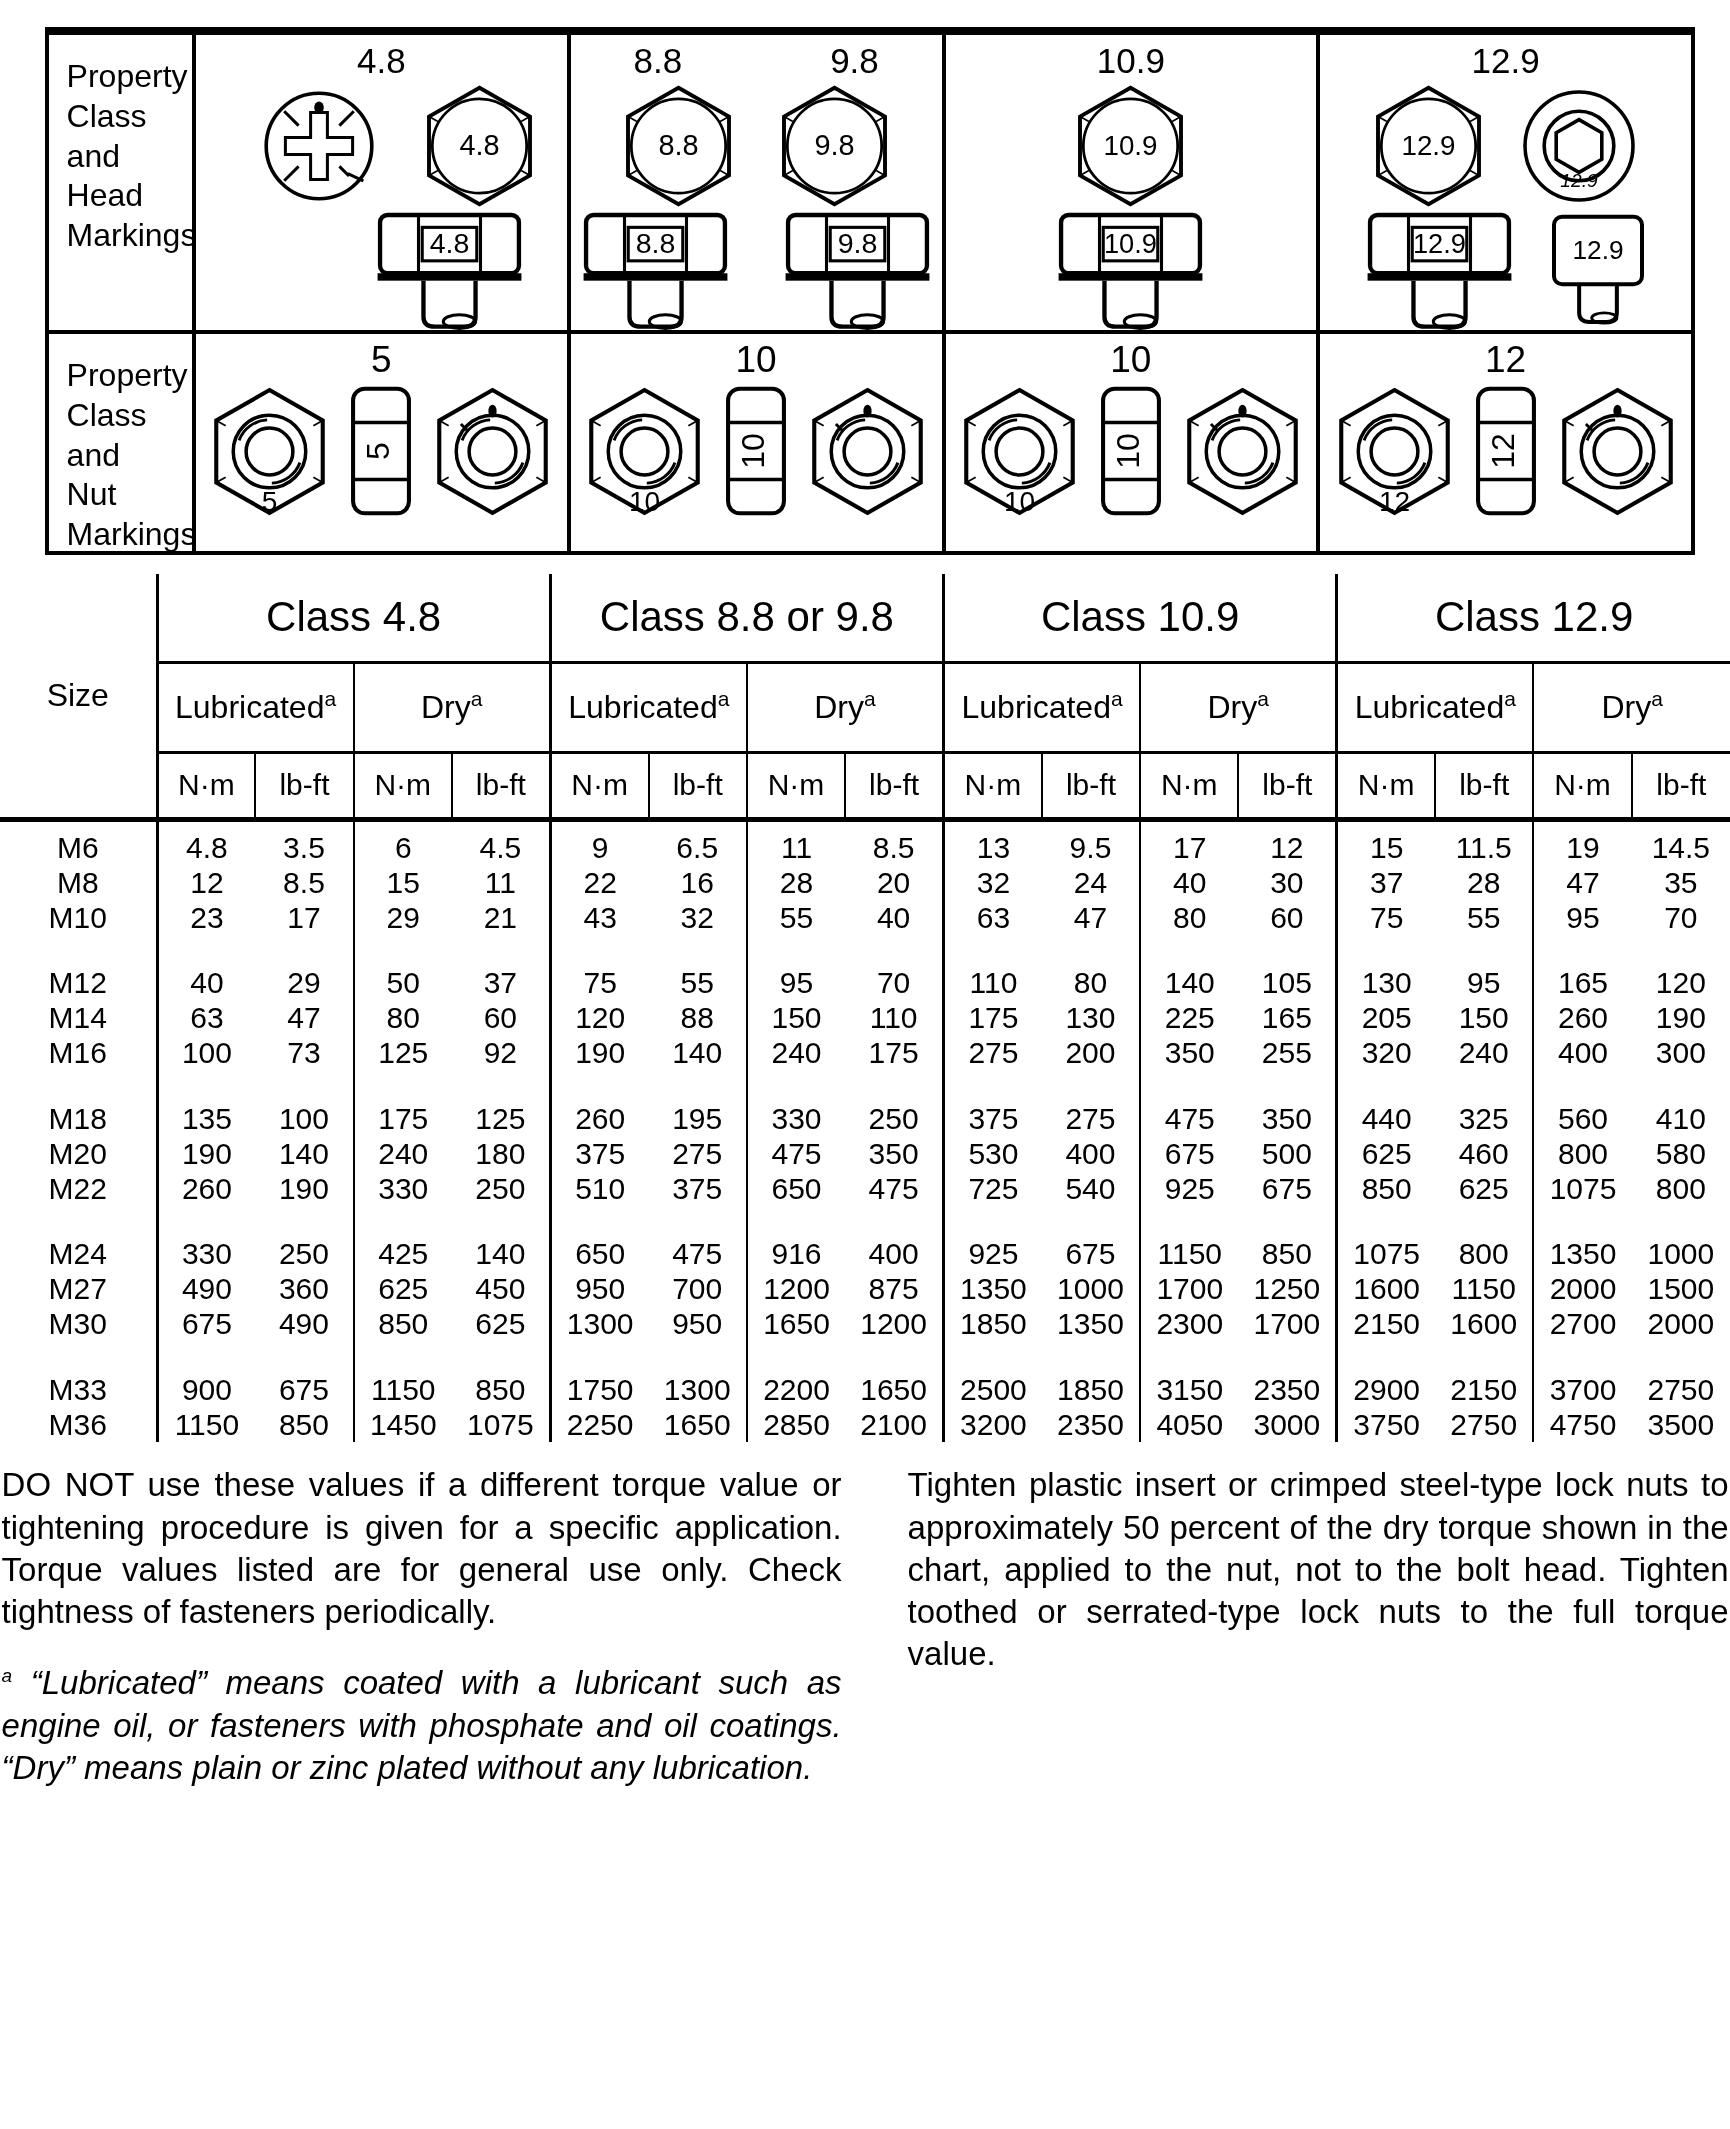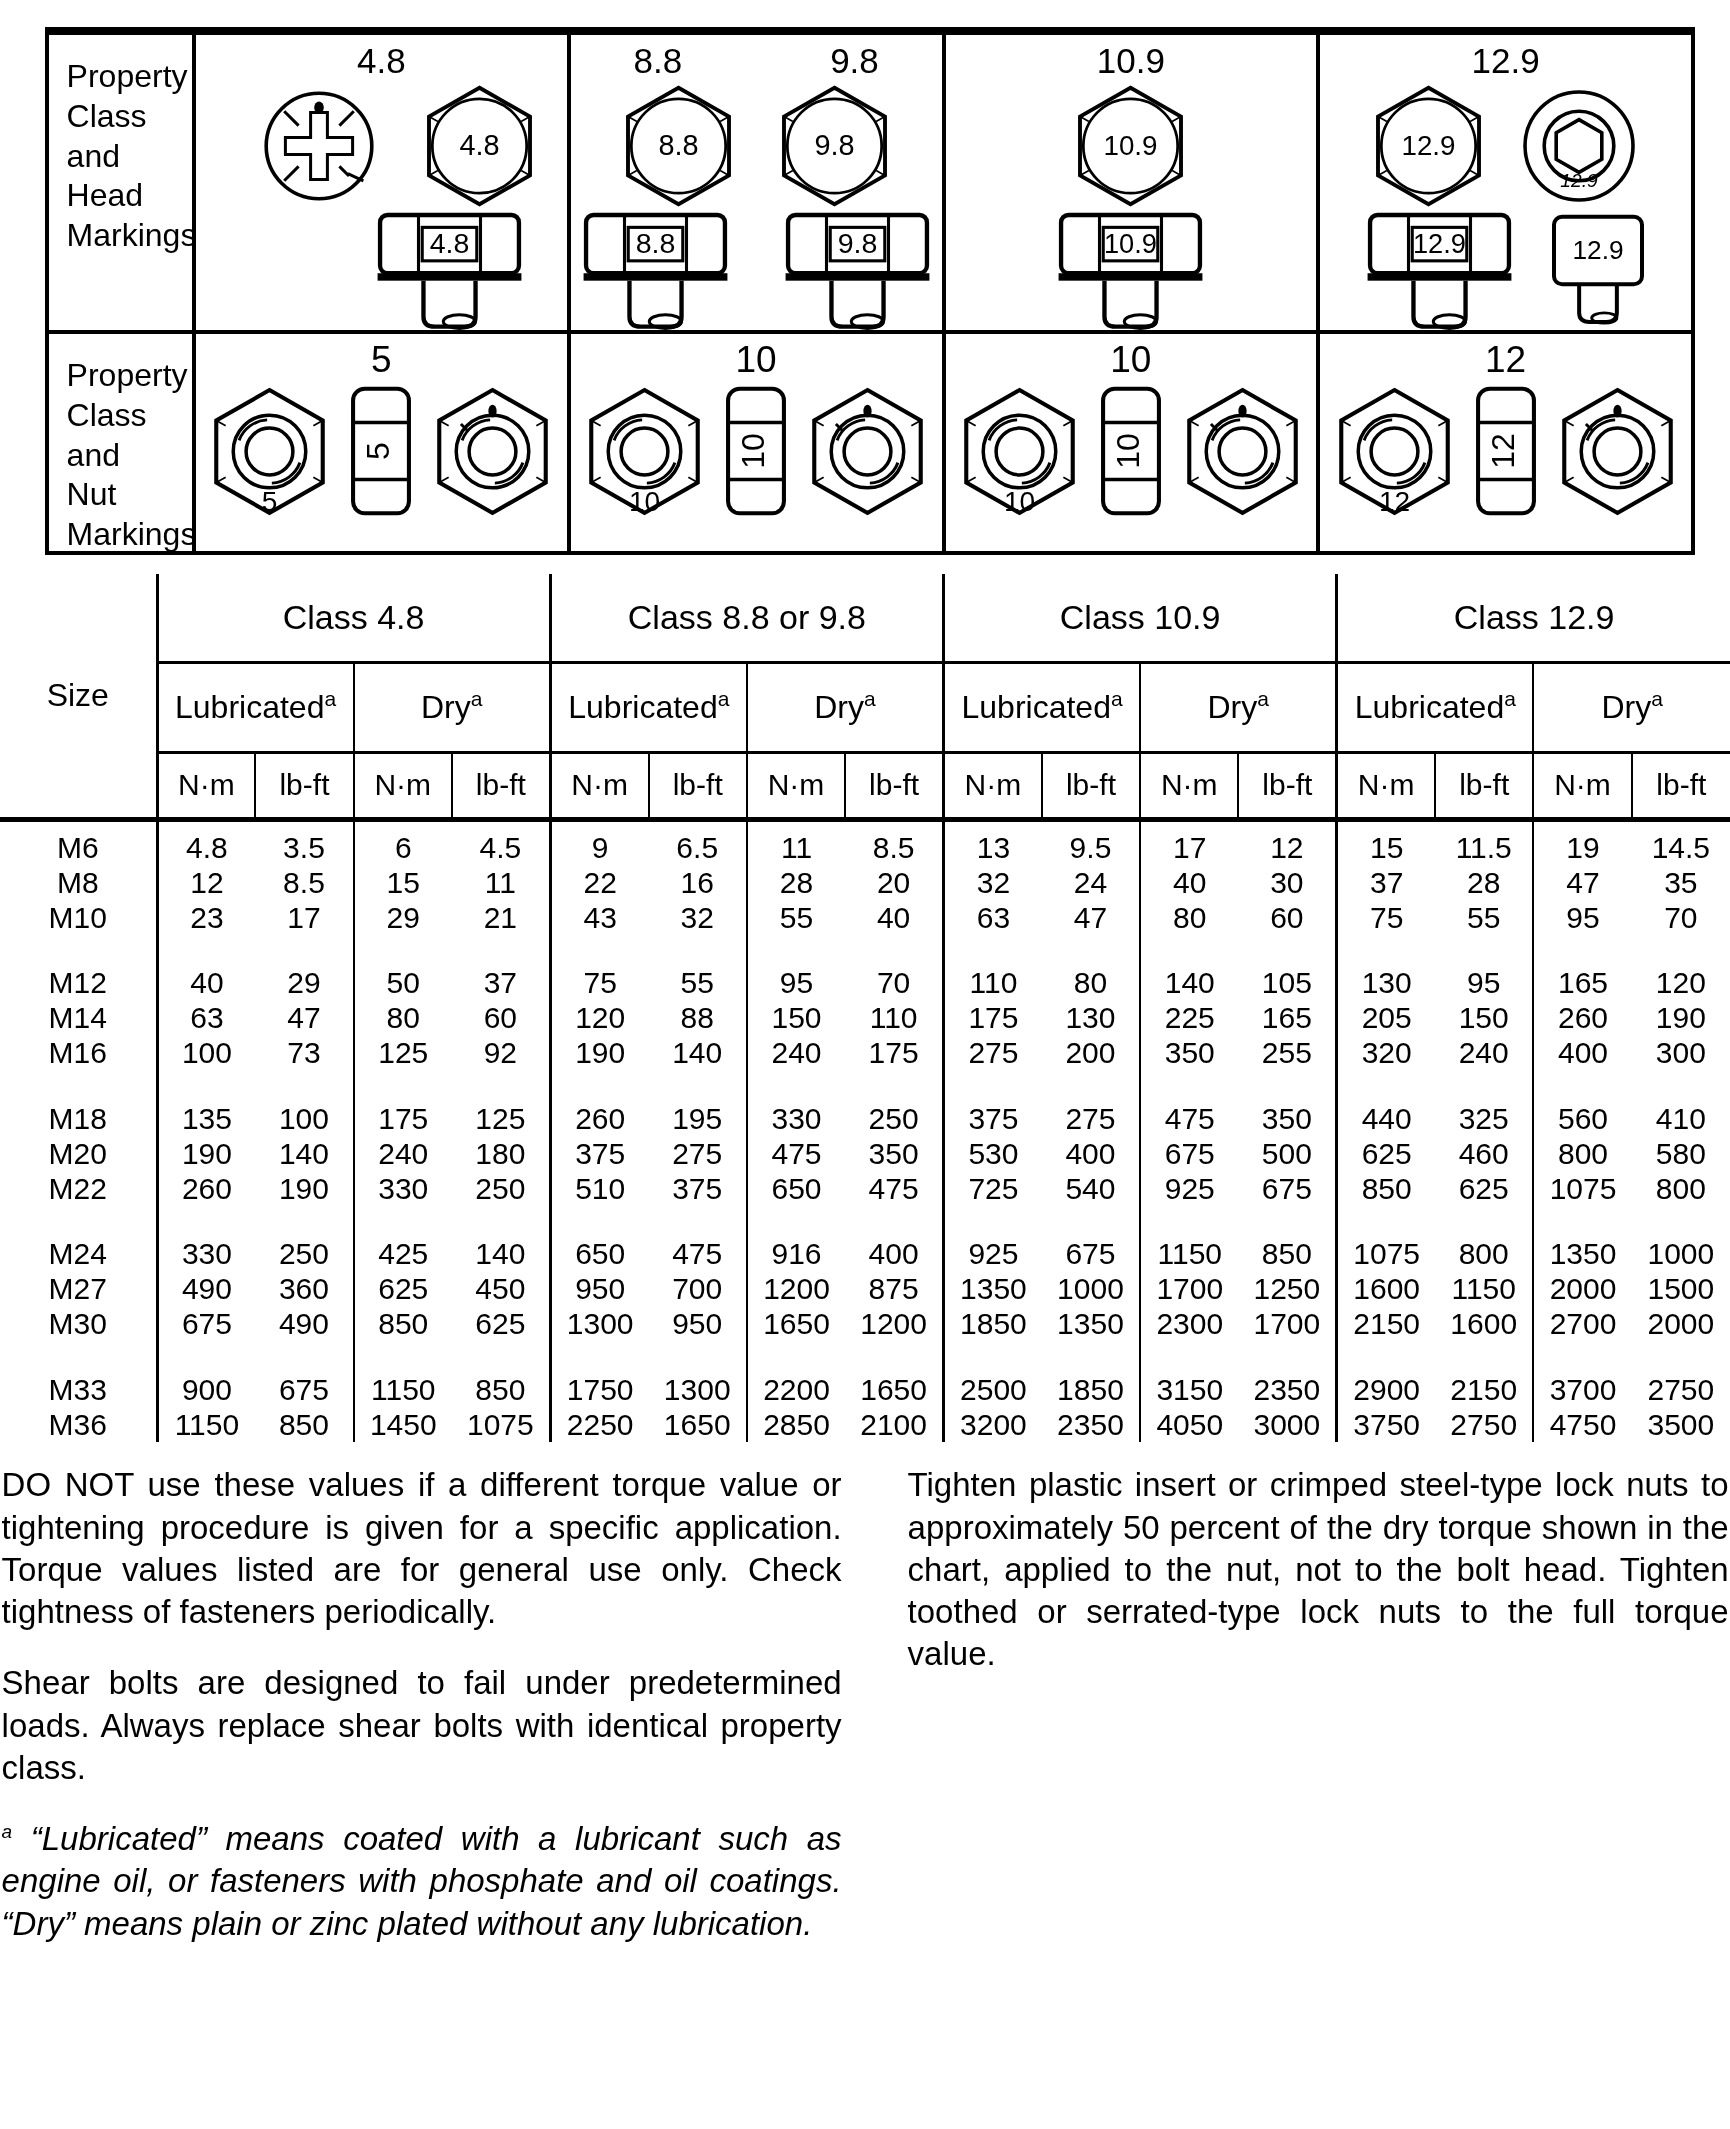--- a/index.html
+++ b/index.html
@@ -29,21 +29,21 @@
   .s3{fill:none;stroke:#000;stroke-width:3}
   .s5{fill:none;stroke:#000;stroke-width:5}
   .s6{fill:none;stroke:#000;stroke-width:6}
   .s7{fill:none;stroke:#000;stroke-width:7}
   svg text{font-family:"Liberation Sans",sans-serif;fill:#000}
 
   
   table.torque{width:1730px;margin-top:19px;border-collapse:collapse;table-layout:fixed}
   table.torque th,table.torque td{text-align:center;vertical-align:middle;font-weight:normal;padding:0}
   .size-head{width:157px;border-right:3.2px solid #000;border-bottom:5.6px solid #000;font-size:32px;font-weight:bold}
-  .r-class th{height:88px;font-size:34px;font-weight:bold;border-bottom:3.2px solid #000}
+  .r-class th{height:88px;font-size:42px;font-weight:bold;border-bottom:3.2px solid #000}
   .r-cond th{height:90px;font-size:32px;font-weight:bold;border-bottom:3.2px solid #000}
   .r-unit th{height:67px;font-size:30px;font-weight:bold;border-bottom:5.6px solid #000}
   .vb3{border-right:2.4px solid #000}
   .vb4{border-right:3.2px solid #000}
   table.torque sup{font-size:21px;vertical-align:super;line-height:0}
   table.torque tbody td{height:35px;font-size:30px}
   table.torque tbody td.sizecol{border-right:3.2px solid #000}
   table.torque tbody tr:first-child td{height:46px;padding-top:9.6px}
   table.torque tr.gap td{height:30.5px}
 
@@ -672,21 +672,20 @@
           <td class="vb3">2750</td>
           <td>4750</td>
           <td>3500</td>
         </tr>
       </tbody>
   </table>
 
   <div class="notes">
     <div class="ncol-left">
       <p>DO NOT use these values if a different torque value or tightening procedure is given for a specific application. Torque values listed are for general use only. Check tightness of fasteners periodically.</p>
-      <p>Shear bolts are designed to fail under predetermined loads. Always replace shear bolts with identical property class.</p>
       <p class="footnote"><sup>a</sup> <span>“Lubricated” means coated with a lubricant such as engine oil, or fasteners with phosphate and oil coatings. “Dry” means plain or zinc plated without any lubrication.</span></p>
     </div>
     <div class="ncol-right">
       <p>Tighten plastic insert or crimped steel-type lock nuts to approximately 50 percent of the dry torque shown in the chart, applied to the nut, not to the bolt head. Tighten toothed or serrated-type lock nuts to the full torque value.</p>
     </div>
   </div>
 
 </div>
 
 

